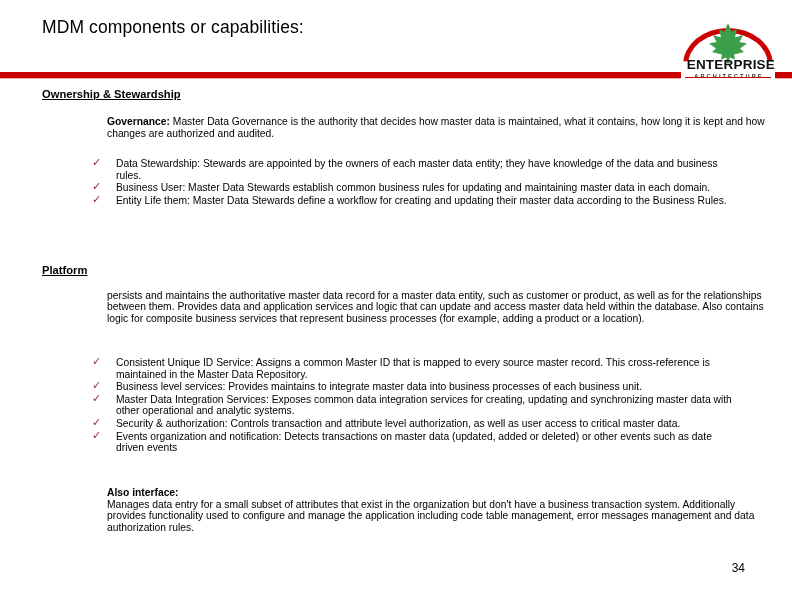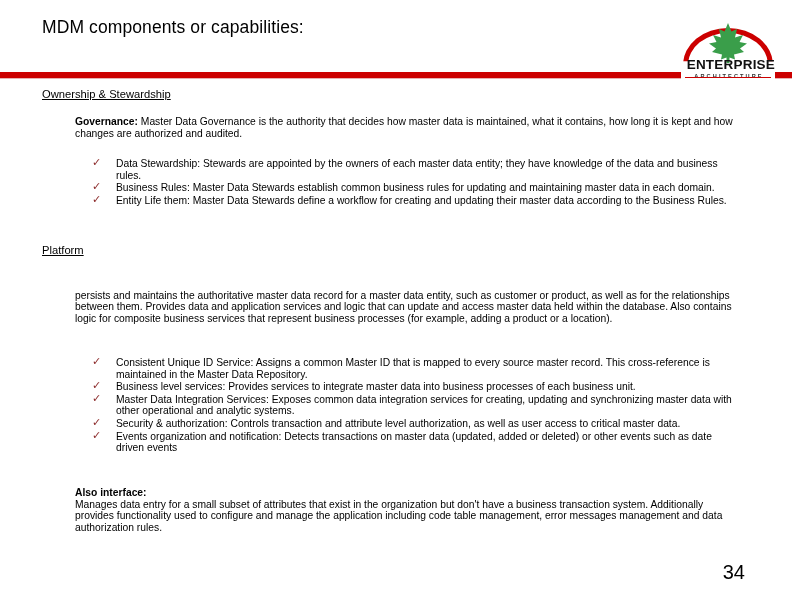--- a/index.html
+++ b/index.html
@@ -105,34 +105,35 @@
     top: 59px;
     width: 86px;
     height: 1px;
     background: #cc0000;
   }
 
   
   .section-heading {
     position: absolute;
     font-size: 11.2px;
-    font-weight: 400;
+    font-weight: 700;
     text-decoration: underline;
     color: #000;
     white-space: nowrap;
   }
   #heading-ownership { left: 42px; top: 88px; }
-  #heading-platform  { left: 42px; top: 244px; }
+  #heading-platform  { left: 42px; top: 264px; }
 
   .para {
     position: absolute;
     font-size: 10.3px;
     line-height: 11.6px;
     color: #000;
     text-align: left;
+    margin-left: 32px;
   }
   .para b { font-weight: 700; }
 
   #para-governance {
     left: 75px;
     top: 116px;
     width: 660px;
   }
   #para-repository {
     left: 75px;
@@ -171,21 +172,21 @@
     font-family: "DejaVu Sans", sans-serif;
   }
   .check-item .lead {
     font-weight: 400;
   }
 
   #page-number {
     position: absolute;
     right: 47px;
     top: 561px;
-    font-size: 20px;
+    font-size: 12px;
     font-weight: 400;
     color: #000;
   }
 </style>
 </head>
 <body>
 
 <div id="slide-title">MDM components or capabilities:</div>
 
 <div id="header-rule"></div>
@@ -214,21 +215,21 @@
   <b>Governance:</b><span> Master Data Governance is the authority that decides how master data is maintained, what it contains, how long it is kept and how changes are authorized and audited.</span>
 </div>
 
 <ul id="list-ownership" class="check-list">
   <li class="check-item">
     <span class="tick">✓</span>
     <span class="lead">Data Stewardship:</span><span> Stewards are appointed by the owners of each master data entity; they have knowledge of the data and business rules.</span>
   </li>
   <li class="check-item">
     <span class="tick">✓</span>
-    <span class="lead">Business Rules:</span><span> Master Data Stewards establish common business rules for updating and maintaining master data in each domain.</span>
+    <span class="lead">Business User:</span><span> Master Data Stewards establish common business rules for updating and maintaining master data in each domain.</span>
   </li>
   <li class="check-item">
     <span class="tick">✓</span>
     <span class="lead">Entity Life them:</span><span> Master Data Stewards define a workflow for creating and updating their master data according to the Business Rules.</span>
   </li>
 </ul>
 
 <div id="heading-platform" class="section-heading">Platform</div>
 
 <div id="para-repository" class="para">
@@ -236,21 +237,21 @@
   <span>persists and maintains the authoritative master data record for a master data entity, such as customer or product, as well as for the relationships between them.  Provides data and application services and logic that can update and access master data held within the database. Also contains logic for composite business services that represent business processes (for example, adding a product or a location).</span>
 </div>
 
 <ul id="list-platform" class="check-list">
   <li class="check-item">
     <span class="tick">✓</span>
     <span class="lead">Consistent Unique ID Service:</span><span> Assigns a common Master ID that is mapped to every source master record. This cross-reference is maintained in the Master Data Repository.</span>
   </li>
   <li class="check-item">
     <span class="tick">✓</span>
-    <span class="lead"> Business level services:</span><span> Provides services to integrate master data into business processes of each business unit.</span>
+    <span class="lead"> Business level services:</span><span> Provides maintains to integrate master data into business processes of each business unit.</span>
   </li>
   <li class="check-item">
     <span class="tick">✓</span>
     <span class="lead">Master Data Integration Services:</span><span> Exposes common data integration services for creating, updating and synchronizing master data with other operational and analytic systems.</span>
   </li>
   <li class="check-item">
     <span class="tick">✓</span>
     <span class="lead">Security &amp; authorization:</span><span> Controls transaction and attribute level authorization, as well as user access to critical master data.</span>
   </li>
   <li class="check-item">

